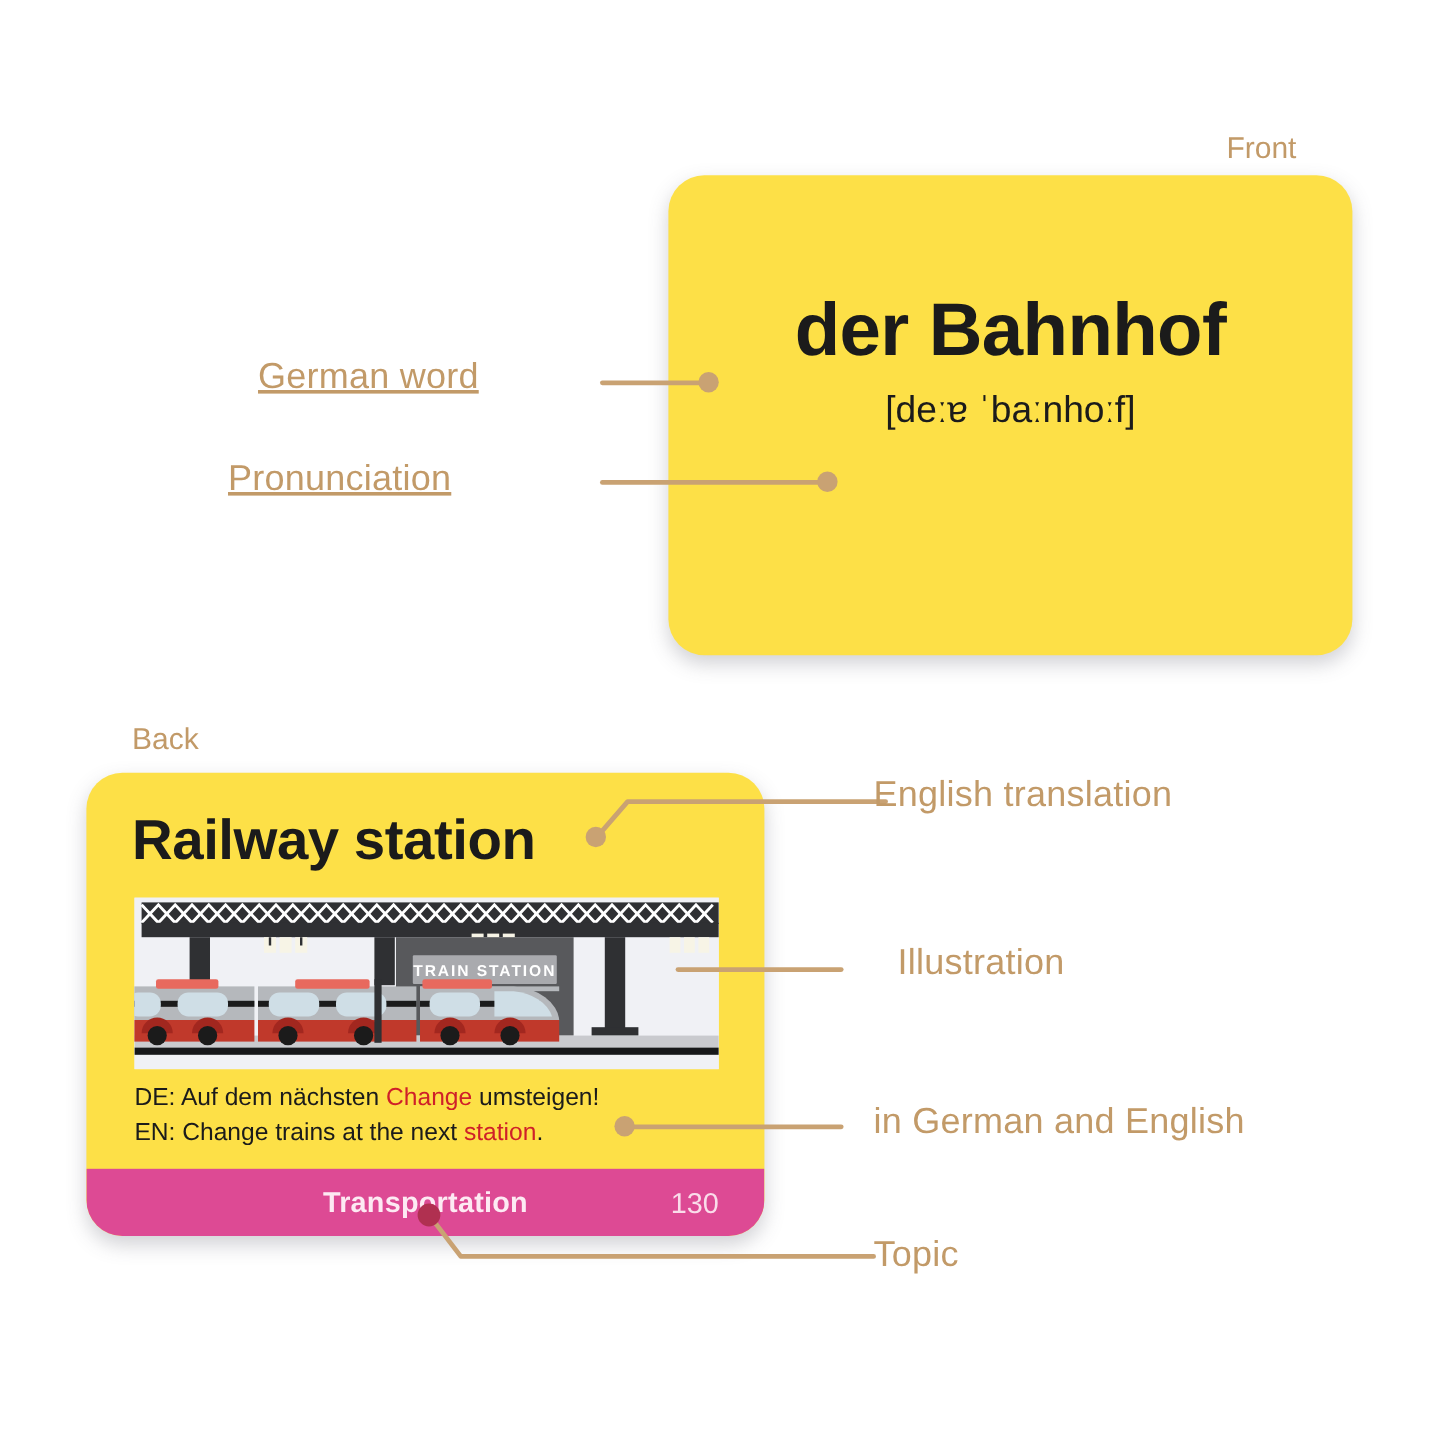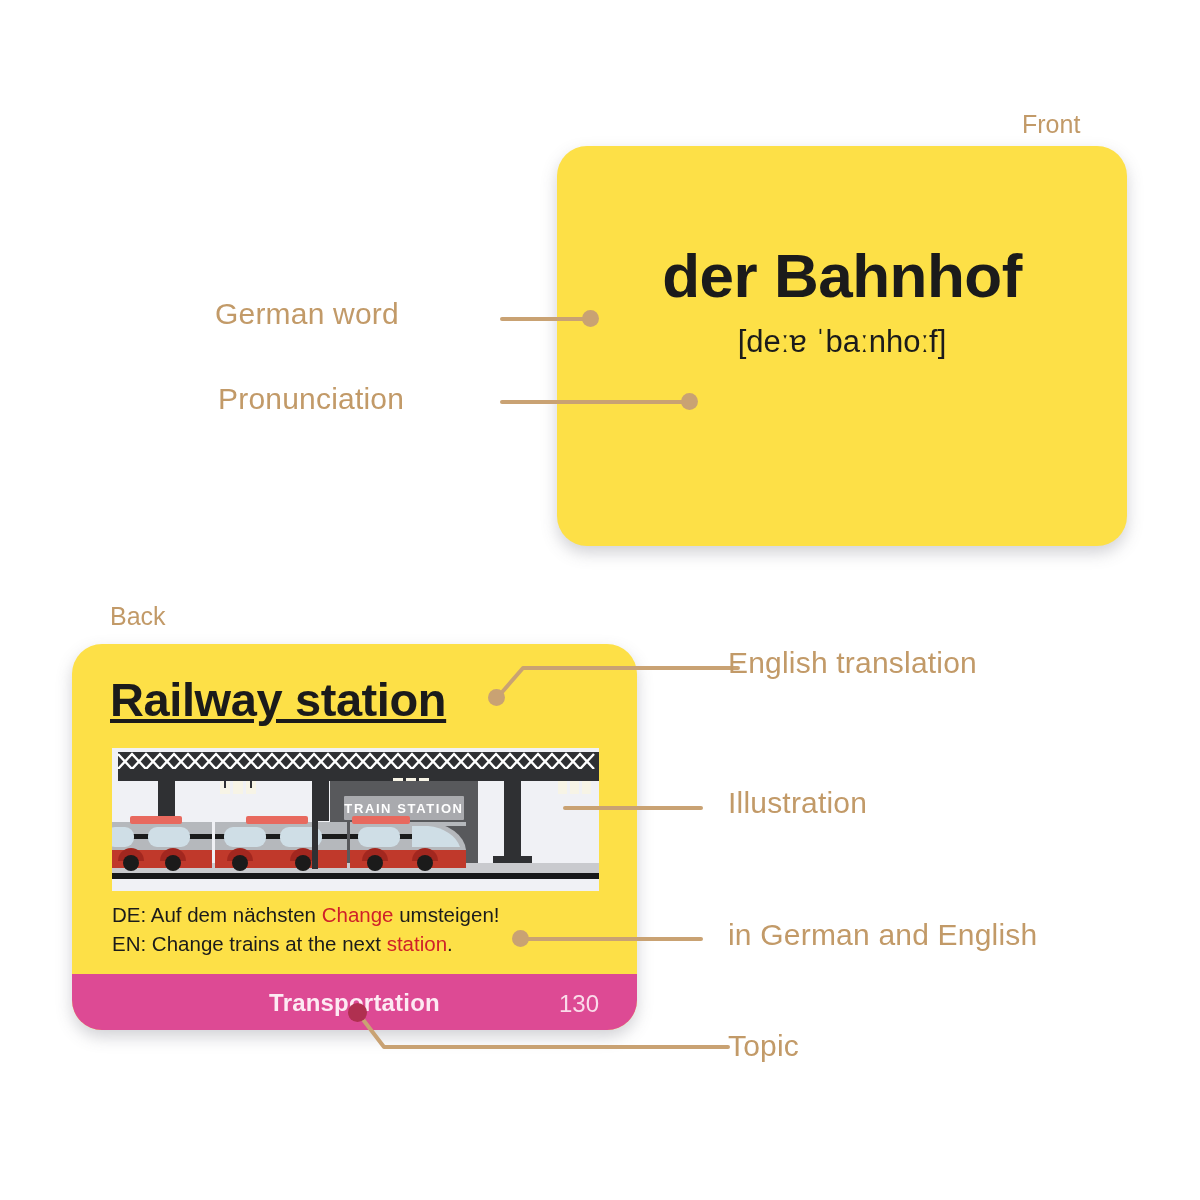--- a/index.html
+++ b/index.html
@@ -16,21 +16,21 @@
   .anno{
     position:absolute;
     color:#c29a68;
     font-size:30px;
     font-weight:400;
     letter-spacing:.2px;
     white-space:nowrap;
     line-height:1.18;
   }
   .anno.r{text-align:left;}
-  .anno.l{text-align:left;}
+  .anno.l{text-align:left;text-decoration:underline;}
 
   .corner-label{
     position:absolute;
     color:#c29a68;
     font-size:25px;
     font-weight:400;
     white-space:nowrap;
   }
 
   
@@ -61,21 +61,20 @@
     text-align:center;
     font-size:31px;font-weight:400;color:#1b1b1b;
   }
 
   
   #card-back{left:72px;top:644px;width:565px;height:386px;}
   .back-title{
     position:absolute;left:38px;top:28px;
     font-size:47px;font-weight:700;color:#1b1b1b;
     letter-spacing:-.4px;
-    text-decoration:underline;
   }
   .illus{
     position:absolute;left:40px;top:104px;width:487px;height:143px;
     background:#f0f1f5;
   }
   .sent{
     position:absolute;left:40px;top:256px;width:490px;
     font-size:20.5px;line-height:1.42;color:#1b1b1b;font-weight:400;
   }
   .hl{color:#cf2029;}
@@ -109,21 +108,21 @@
     <div class="front-word">der Bahnhof</div>
     <div class="front-ipa">[deːɐ ˈbaːnhoːf]</div>
   </div>
 
   <div class="lead" style="left:500px;top:317px;width:96px;"></div>
   <div class="dot" style="left:582px;top:310px;"></div>
   <div class="anno l" style="left:215px;top:296px;">German word</div>
 
   <div class="lead" style="left:500px;top:400px;width:196px;"></div>
   <div class="dot" style="left:681px;top:393px;"></div>
-  <div class="anno l" style="left:190px;top:381px;margin-left:28px;">Pronunciation</div>
+  <div class="anno l" style="left:190px;top:381px;">Pronunciation</div>
 
   <div class="card" id="card-back">
 
     <div class="back-title">Railway station</div>
 
     <div class="illus">
       <svg width="487" height="143" viewBox="0 0 487 143" xmlns="http://www.w3.org/2000/svg">
 
         <rect x="0" y="0" width="487" height="143" fill="#f0f1f5"></rect>
 
@@ -234,21 +233,21 @@
     </div>
   </div>
 
   <svg class="leadsvg" style="left:480px;top:640px;width:260px;height:70px;">
     <polyline points="17,58 43,28 258,28" fill="none" stroke="#c9a273" stroke-width="4" stroke-linecap="round" stroke-linejoin="round"></polyline>
   </svg>
   <div class="dot" style="left:488px;top:689px;"></div>
   <div class="anno r" style="left:728px;top:645px;">English translation</div>
 
   <div class="lead" style="left:563px;top:806px;width:140px;"></div>
-  <div class="anno r" style="left:728px;top:785px;text-align:right;">Illustration</div>
+  <div class="anno r" style="left:748px;top:785px;text-align:right;">Illustration</div>
 
   <div class="lead" style="left:525px;top:937px;width:178px;"></div>
   <div class="dot" style="left:512px;top:930px;"></div>
   <div class="anno r" style="left:728px;top:917px;">in German and English</div>
 
   <svg class="leadsvg" style="left:330px;top:995px;width:400px;height:70px;">
     <polyline points="28,18 54,52 398,52" fill="none" stroke="#c9a273" stroke-width="4" stroke-linecap="round" stroke-linejoin="round"></polyline>
   </svg>
   <div class="dot red" style="left:348px;top:1003px;"></div>
   <div class="anno r" style="left:728px;top:1028px;">Topic</div>

